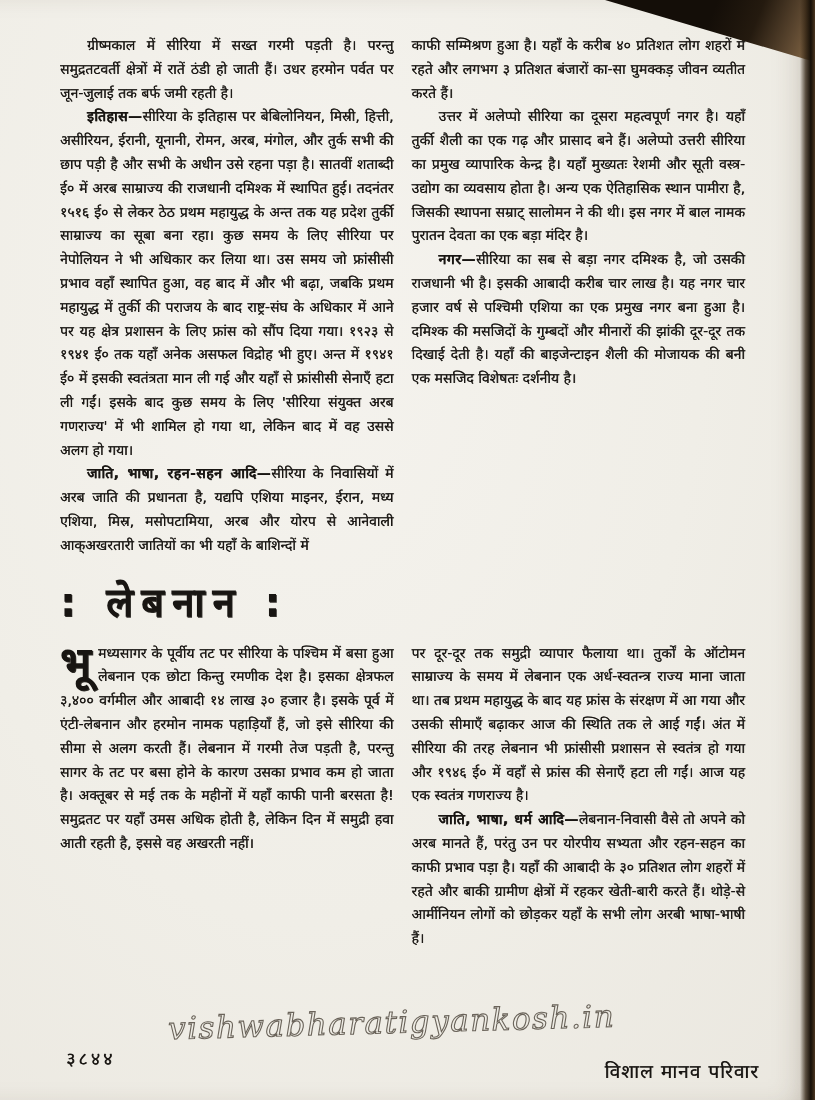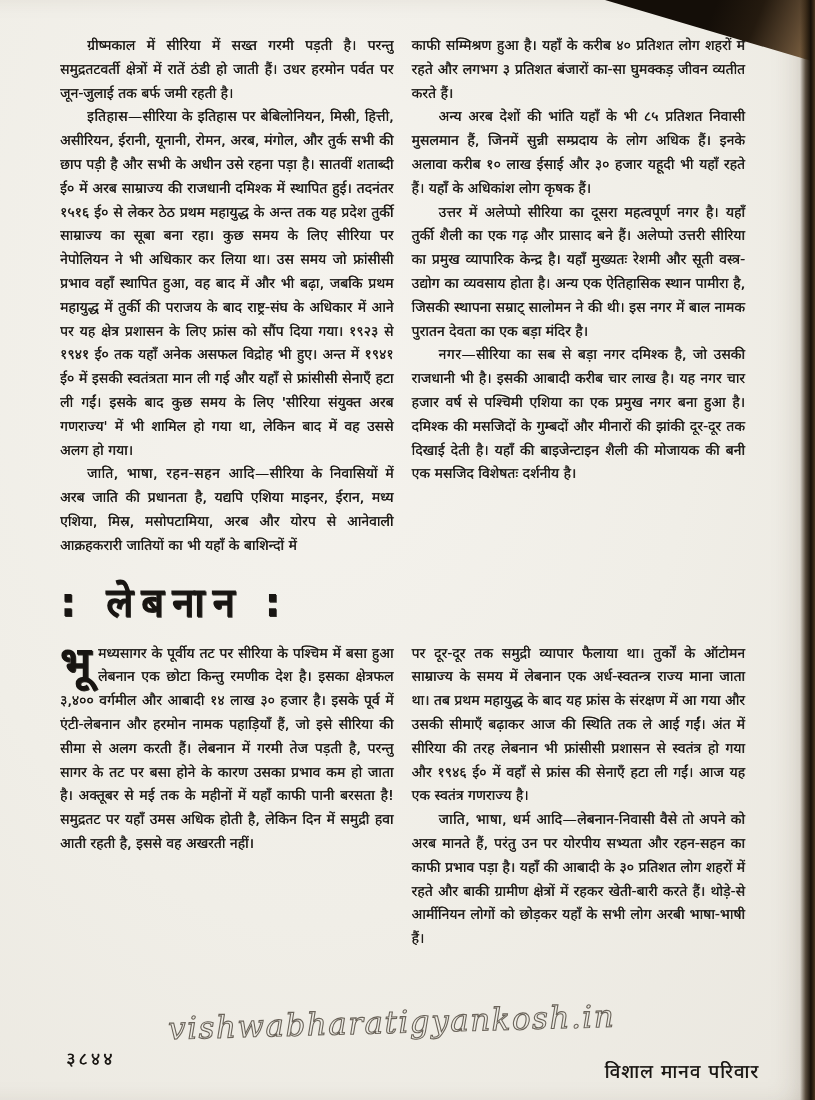--- a/index.html
+++ b/index.html
@@ -12,21 +12,21 @@
     overflow:hidden;
     font-family:"DejaVu Sans", sans-serif;
     color:#181512;
   }
   .content{position:relative;padding:34px 70px 0 60px;}
   .two-col{display:flex;gap:18px;}
   .col{width:344px;text-align:justify;font-size:14px;line-height:23.8px;
        text-shadow:.35px .2px 0 rgba(24,21,18,.8);}
   .para{margin:0;}
   .para.indent{text-indent:27px;}
-  .lead{font-weight:normal;letter-spacing:.5px;}
+  .lead{font-weight:bold;letter-spacing:.5px;}
   .section-heading{
     margin:20px 0 16px;
     font-size:40px;line-height:48px;
     font-weight:bold;letter-spacing:8px;
     text-shadow:.8px .5px 0 rgba(24,21,18,.9);
   }
   .dropcap{
     float:left;
     font-size:44px;line-height:40px;
     font-weight:bold;
@@ -73,25 +73,24 @@
 </head>
 <body>
 
 <div class="page">
   <div class="content">
 
     <section class="two-col">
       <div class="col">
         <p class="para indent"><span>ग्रीष्मकाल में सीरिया में सख्त गरमी पड़ती है। परन्तु समुद्रतटवर्ती क्षेत्रों में रातें ठंडी हो जाती हैं। उधर हरमोन पर्वत पर जून-जुलाई तक बर्फ जमी रहती है।</span></p>
         <p class="para indent"><b class="lead">इतिहास—</b><span>सीरिया के इतिहास पर बेबिलोनियन, मिस्री, हित्ती, असीरियन, ईरानी, यूनानी, रोमन, अरब, मंगोल, और तुर्क सभी की छाप पड़ी है और सभी के अधीन उसे रहना पड़ा है। सातवीं शताब्दी ई० में अरब साम्राज्य की राजधानी दमिश्क में स्थापित हुई। तदनंतर १५१६ ई० से लेकर ठेठ प्रथम महायुद्ध के अन्त तक यह प्रदेश तुर्की साम्राज्य का सूबा बना रहा। कुछ समय के लिए सीरिया पर नेपोलियन ने भी अधिकार कर लिया था। उस समय जो फ्रांसीसी प्रभाव वहाँ स्थापित हुआ, वह बाद में और भी बढ़ा, जबकि प्रथम महायुद्ध में तुर्की की पराजय के बाद राष्ट्र-संघ के अधिकार में आने पर यह क्षेत्र प्रशासन के लिए फ्रांस को सौंप दिया गया। १९२३ से १९४१ ई० तक यहाँ अनेक असफल विद्रोह भी हुए। अन्त में १९४१ ई० में इसकी स्वतंत्रता मान ली गई और यहाँ से फ्रांसीसी सेनाएँ हटा ली गईं। इसके बाद कुछ समय के लिए 'सीरिया संयुक्त अरब गणराज्य' में भी शामिल हो गया था, लेकिन बाद में वह उससे अलग हो गया।</span></p>
-        <p class="para indent"><b class="lead">जाति, भाषा, रहन-सहन आदि—</b><span>सीरिया के निवासियों में अरब जाति की प्रधानता है, यद्यपि एशिया माइनर, ईरान, मध्य एशिया, मिस्र, मसोपटामिया, अरब और योरप से आनेवाली आक्रहकरारी जातियों का भी यहाँ के बाशिन्दों में</span></p>
+        <p class="para indent"><b class="lead">जाति, भाषा, रहन-सहन आदि—</b><span>सीरिया के निवासियों में अरब जाति की प्रधानता है, यद्यपि एशिया माइनर, ईरान, मध्य एशिया, मिस्र, मसोपटामिया, अरब और योरप से आनेवाली आक्अखरतारी जातियों का भी यहाँ के बाशिन्दों में</span></p>
       </div>
       <div class="col">
         <p class="para"><span>काफी सम्मिश्रण हुआ है। यहाँ के करीब ४० प्रतिशत लोग शहरों में रहते और लगभग ३ प्रतिशत बंजारों का-सा घुमक्कड़ जीवन व्यतीत करते हैं।</span></p>
-        <p class="para indent"><span>अन्य अरब देशों की भांति यहाँ के भी ८५ प्रतिशत निवासी मुसलमान हैं, जिनमें सुन्नी सम्प्रदाय के लोग अधिक हैं। इनके अलावा करीब १० लाख ईसाई और ३० हजार यहूदी भी यहाँ रहते हैं। यहाँ के अधिकांश लोग कृषक हैं।</span></p>
         <p class="para indent"><span>उत्तर में अलेप्पो सीरिया का दूसरा महत्वपूर्ण नगर है। यहाँ तुर्की शैली का एक गढ़ और प्रासाद बने हैं। अलेप्पो उत्तरी सीरिया का प्रमुख व्यापारिक केन्द्र है। यहाँ मुख्यतः रेशमी और सूती वस्त्र-उद्योग का व्यवसाय होता है। अन्य एक ऐतिहासिक स्थान पामीरा है, जिसकी स्थापना सम्राट् सालोमन ने की थी। इस नगर में बाल नामक पुरातन देवता का एक बड़ा मंदिर है।</span></p>
         <p class="para indent"><b class="lead">नगर—</b><span>सीरिया का सब से बड़ा नगर दमिश्क है, जो उसकी राजधानी भी है। इसकी आबादी करीब चार लाख है। यह नगर चार हजार वर्ष से पश्चिमी एशिया का एक प्रमुख नगर बना हुआ है। दमिश्क की मसजिदों के गुम्बदों और मीनारों की झांकी दूर-दूर तक दिखाई देती है। यहाँ की बाइजेन्टाइन शैली की मोजायक की बनी एक मसजिद विशेषतः दर्शनीय है।</span></p>
       </div>
     </section>
 
     <h1 class="section-heading">: लेबनान :</h1>
 
     <section class="two-col">
       <div class="col">
         <p class="para"><span class="dropcap">भू</span><span>मध्यसागर के पूर्वीय तट पर सीरिया के पश्चिम में बसा हुआ लेबनान एक छोटा किन्तु रमणीक देश है। इसका क्षेत्रफल ३,४०० वर्गमील और आबादी १४ लाख ३० हजार है। इसके पूर्व में एंटी-लेबनान और हरमोन नामक पहाड़ियाँ हैं, जो इसे सीरिया की सीमा से अलग करती हैं। लेबनान में गरमी तेज पड़ती है, परन्तु सागर के तट पर बसा होने के कारण उसका प्रभाव कम हो जाता है। अक्तूबर से मई तक के महीनों में यहाँ काफी पानी बरसता है! समुद्रतट पर यहाँ उमस अधिक होती है, लेकिन दिन में समुद्री हवा आती रहती है, इससे वह अखरती नहीं।</span></p>

